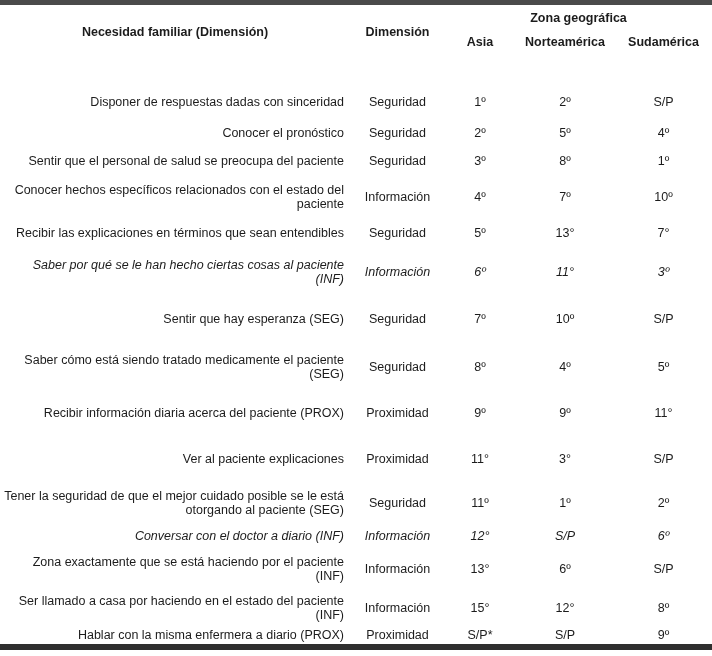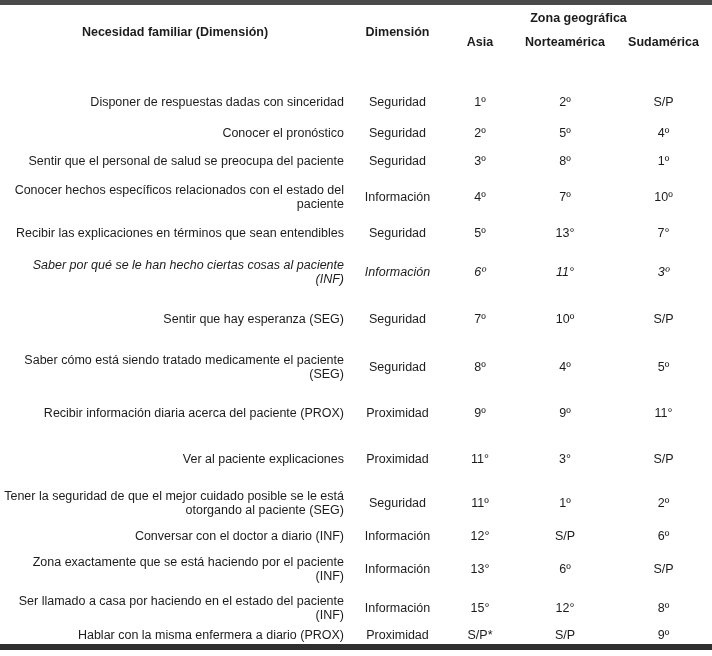--- a/index.html
+++ b/index.html
@@ -59,21 +59,21 @@
   tr.r2  { height: 28px; margin-left: 40px; }
   tr.r3  { height: 28px; }
   tr.r4  { height: 44px; }
   tr.r5  { height: 28px; }
   tr.r6  { height: 50px; font-style: italic; }
   tr.r7  { height: 45px; }
   tr.r8  { height: 51px; }
   tr.r9  { height: 40px; }
   tr.r10 { height: 52px; }
   tr.r11 { height: 37px; }
-  tr.r12 { height: 28px; }
+  tr.r12 { height: 28px; font-style: italic; }
   tr.r13 { height: 39px; }
   tr.r14 { height: 38px; }
   tr.r15 { height: 20px; }
 </style>
 </head>
 <body>
 
 <div class="page">
   <table class="rank-table">
     <colgroup>

